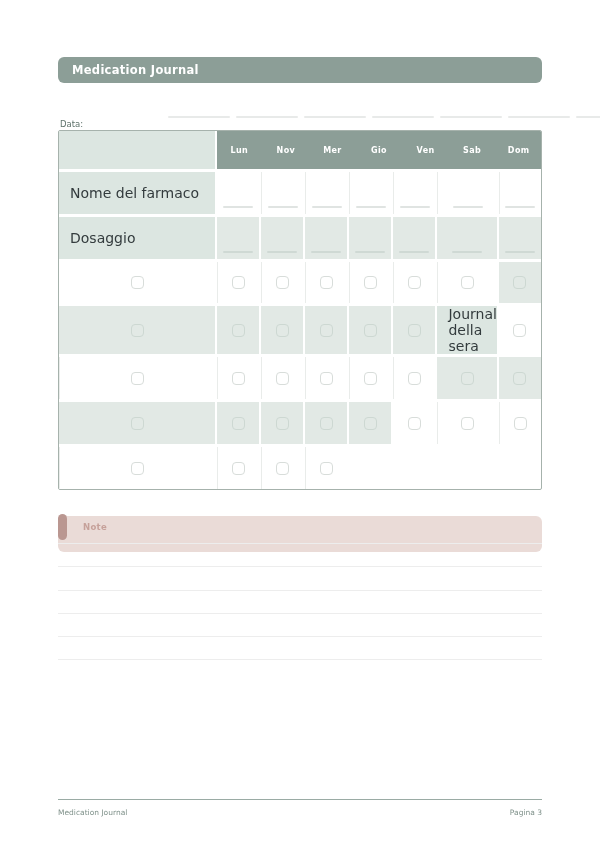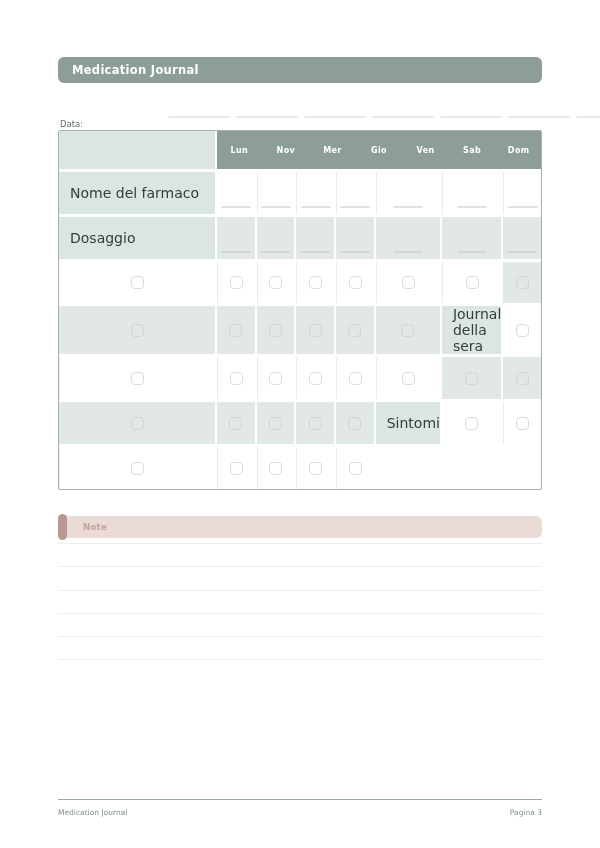--- a/index.html
+++ b/index.html
@@ -36,21 +36,21 @@
   .cell.white.sep{border-left:1px solid #E9ECEA;}
   .cell.tint{background:var(--row-tint);}
 
   .entry-blank{position:absolute;bottom:6px;left:50%;transform:translateX(-50%);
     width:30px;height:2px;background:#E0E4E2;border-radius:1px;}
   .cell.tint .entry-blank{background:#CFD9D4;}
 
   .checkbox{width:13px;height:13px;border-radius:4px;border:1.5px solid #D8DDDA;background:#fff;}
   .cell.tint .checkbox{border-color:#CDD8D2;background:transparent;}
 
-  .note-bar{position:absolute;left:58px;top:516px;width:484px;height:22px;
+  .note-bar{position:absolute;left:58px;top:516px;width:484px;height:36px;
     background:var(--rose-bg);border-radius:6px;}
   .note-accent{position:absolute;left:0;top:-2px;width:9px;height:26px;
     background:var(--rose-accent);border-radius:5px;}
   .note-title{position:absolute;left:25px;top:0;line-height:22px;font-size:8.5px;
     font-weight:bold;color:var(--rose-text);letter-spacing:.3px;}
 
   .note-lines{position:absolute;left:58px;top:521px;width:484px;}
   .note-line{height:23.2px;border-bottom:1.5px solid #EDEDED;}
 
   .footer-rule{position:absolute;left:58px;top:799px;width:484px;height:1px;background:#9AABA4;}
@@ -207,21 +207,20 @@
     </div>
     <div class="cell tint">
       <div class="checkbox"></div>
     </div>
     <div class="cell tint">
       <div class="checkbox"></div>
     </div>
     <div class="cell tint">
       <div class="checkbox"></div>
     </div>
-    <div class="row-label">Sintomi</div>
     <div class="cell white">
       <div class="checkbox"></div>
     </div>
     <div class="cell white sep">
       <div class="checkbox"></div>
     </div>
     <div class="cell white sep">
       <div class="checkbox"></div>
     </div>
     <div class="cell white sep">

